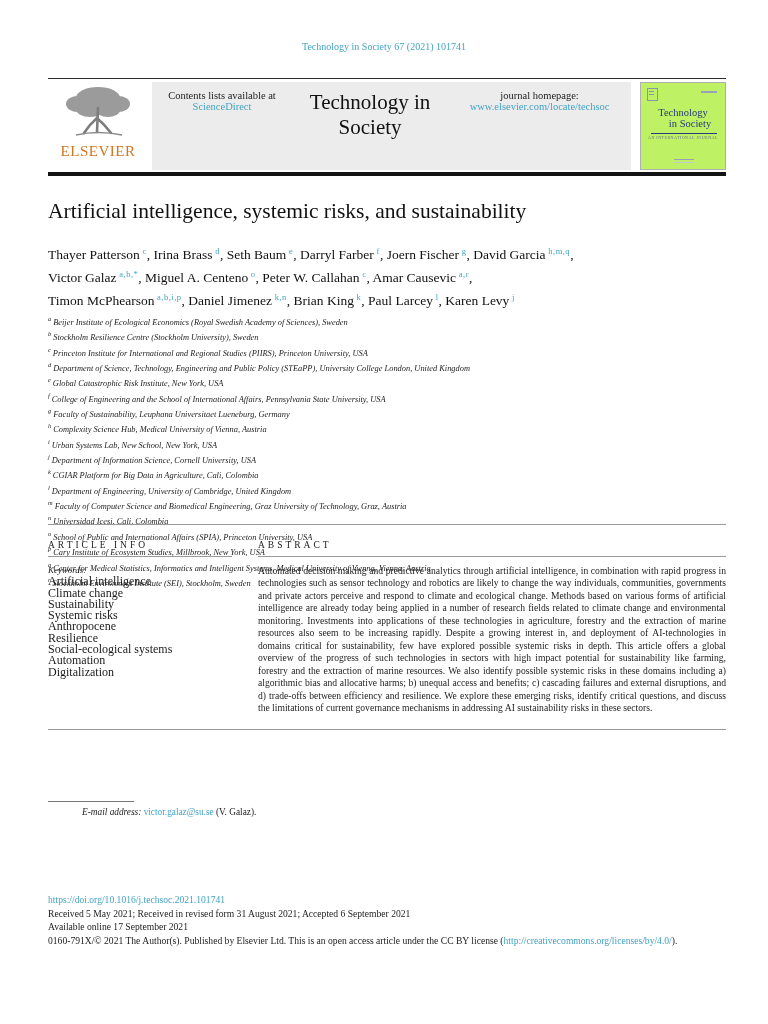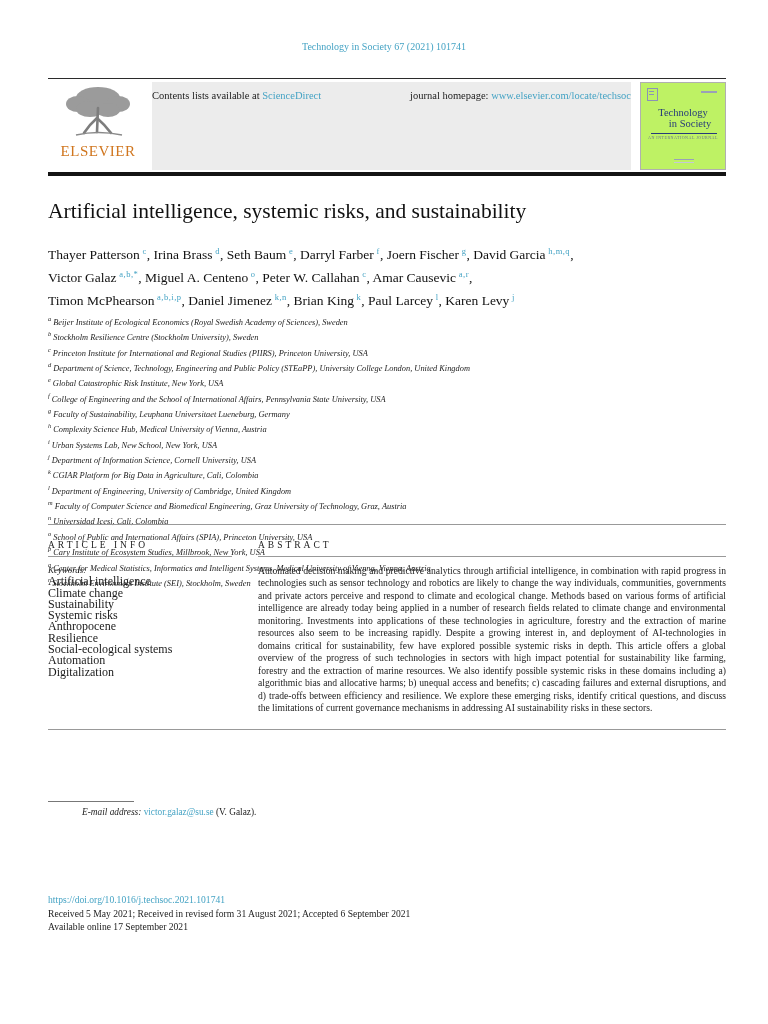--- a/index.html
+++ b/index.html
@@ -98,20 +98,21 @@
         </svg>
       </span>
       <div class="elsevier-text">ELSEVIER</div>
     </div>
 
     <div class="gray-box">
       <div class="contents-line">
         <span>Contents lists available at</span>
         <a class="link">ScienceDirect</a>
       </div>
+      <div class="journal-title">Technology in Society</div>
       <div class="homepage-line">
         <span>journal homepage:</span>
         <a class="link">www.elsevier.com/locate/techsoc</a>
       </div>
     </div>
 
     <div class="cover-thumb">
       <span class="cover-mini-logo"></span>
       <span class="cover-top-dash"></span>
       <div class="cover-title">
@@ -189,15 +190,16 @@
       <span class="it">E-mail address:</span>
       <a class="link">victor.galaz@su.se</a>
       <span>(V. Galaz).</span>
     </div>
   </div>
 
   <div class="footer-meta">
     <div><a class="link">https://doi.org/10.1016/j.techsoc.2021.101741</a></div>
     <div>Received 5 May 2021; Received in revised form 31 August 2021; Accepted 6 September 2021</div>
     <div>Available online 17 September 2021</div>
+    <div><span>0160-791X/© 2021 The Author(s). Published by Elsevier Ltd. This is an open access article under the CC BY license (</span><a class="link">http://creativecommons.org/licenses/by/4.0/</a><span>).</span></div>
   </div>
 
 </div>
 
 </body></html>

